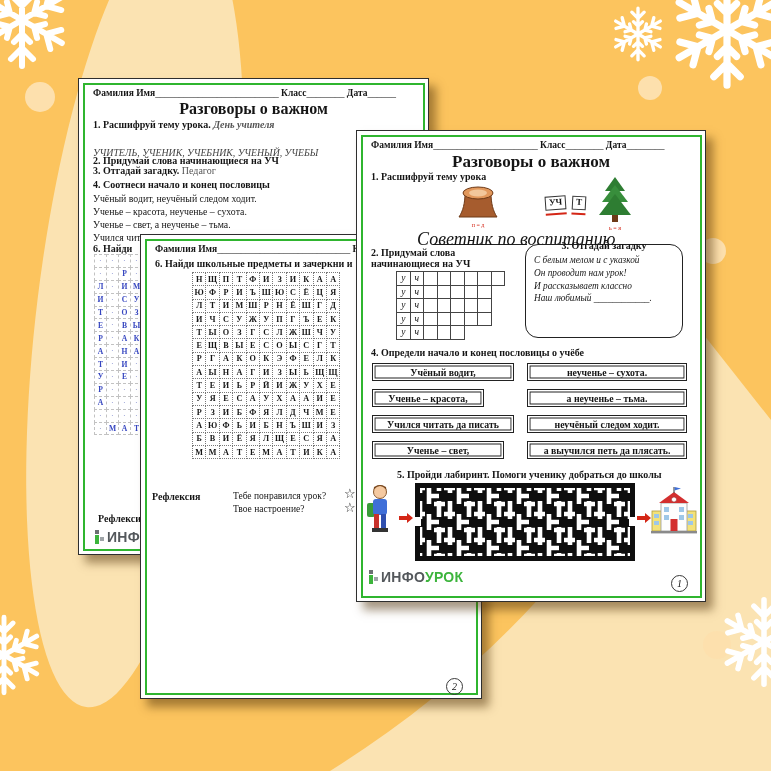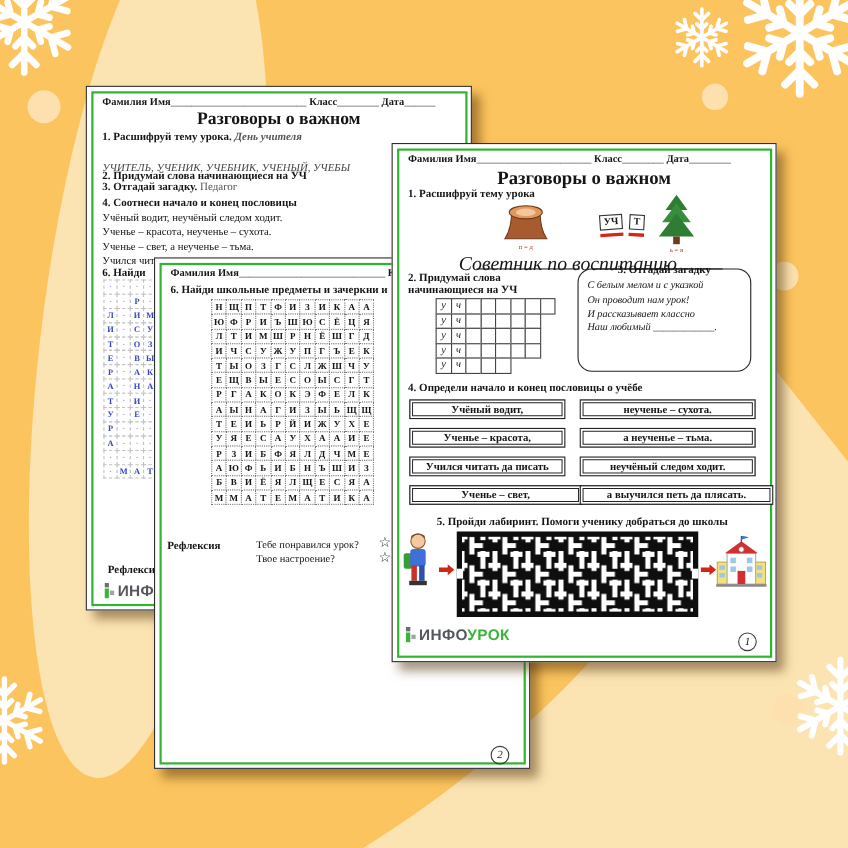--- a/index.html
+++ b/index.html
@@ -500,27 +500,27 @@
       <div class="rt"></div>
       <div class="rt" style="margin-top:-13px;">3. Отгадай загадку</div>
       <div class="rl">С белым мелом и с указкой</div>
       <div class="rl">Он проводит нам урок!</div>
       <div class="rl">И рассказывает классно</div>
       <div class="rl">Наш любимый ____________.</div>
     </div>
 
     <div class="tlabel" style="top:216px;left:14px;">4. Определи начало и конец пословицы о учёбе</div>
     <div class="pbox" style="top:232px;left:15px;width:142px;">Учёный водит,</div>
-    <div class="pbox" style="top:258px;left:15px;width:142px;">Ученье – красота,</div>
+    <div class="pbox" style="top:258px;left:15px;width:112px;">Ученье – красота,</div>
     <div class="pbox" style="top:284px;left:15px;width:142px;">Учился читать да писать</div>
-    <div class="pbox" style="top:310px;left:15px;width:157px;">Ученье – свет,</div>
+    <div class="pbox" style="top:310px;left:15px;width:132px;">Ученье – свет,</div>
     <div class="pbox" style="top:258px;left:170px;width:160px;">а неученье – тьма.</div>
     <div class="pbox" style="top:232px;left:170px;width:160px;">неученье – сухота.</div>
     <div class="pbox" style="top:284px;left:170px;width:160px;">неучёный следом ходит.</div>
-    <div class="pbox" style="top:310px;left:170px;width:176px;">а выучился петь да плясать.</div>
+    <div class="pbox" style="top:310px;left:170px;width:160px;">а выучился петь да плясать.</div>
 
     <div class="tlabel" style="top:338px;left:14px;margin-left:26px;">5. Пройди лабиринт. Помоги ученику добраться до школы</div>
     <svg style="position:absolute;left:4px;top:352px;" width="36" height="54" viewBox="0 0 36 54">
       <rect x="6" y="20" width="8" height="14" rx="2" fill="#3a9b3a"></rect>
       <circle cx="19" cy="9" r="6.5" fill="#f5c9a0" stroke="#8a5a30" stroke-width="1"></circle>
       <path d="M12.5,7 Q19,-1 25.5,7 L25,4 Q19,0 13,4 Z" fill="#7b4a21"></path>
       <rect x="12" y="16" width="14" height="16" rx="3" fill="#3f6fd8"></rect>
       <rect x="13" y="31" width="5" height="14" fill="#c8322b"></rect>
       <rect x="20" y="31" width="5" height="14" fill="#2f4fae"></rect>
       <rect x="11" y="45" width="8" height="4" fill="#333"></rect>

